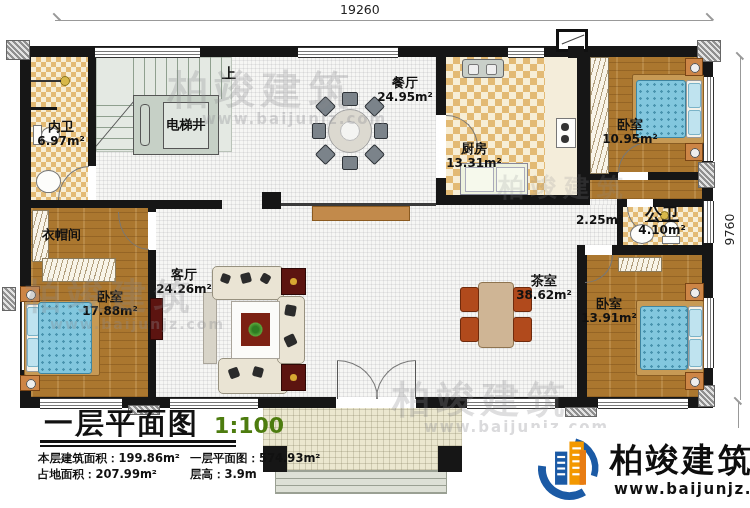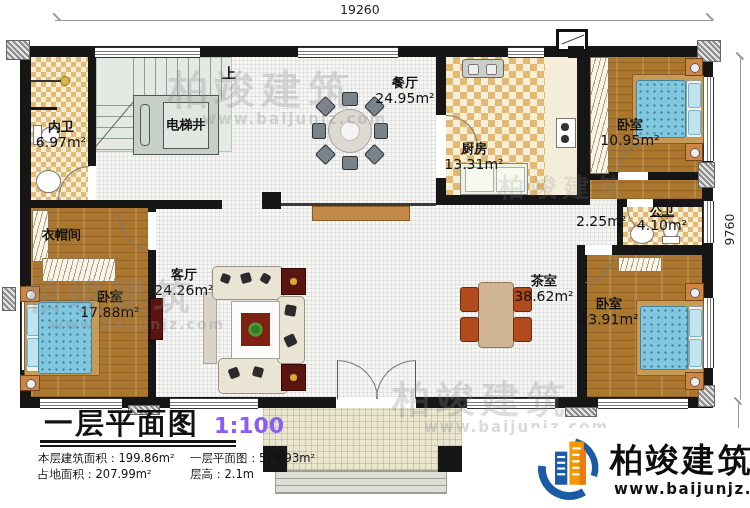--- a/index.html
+++ b/index.html
@@ -31,21 +31,21 @@
      background-image:repeating-linear-gradient(0deg,rgba(130,125,95,.28) 0 1px,transparent 1px 6px),
                       repeating-linear-gradient(90deg,rgba(130,125,95,.28) 0 1px,transparent 1px 6px);}
   .hatch{background-image:repeating-linear-gradient(45deg,#909090 0 2px,#e3e3e3 2px 4px);border:1px solid #666;}
   .closet{background:#f8f4e8;border:1px solid #8a7a5a;
      background-image:repeating-linear-gradient(105deg,transparent 0 4px,rgba(120,90,40,.55) 4px 5px);}
   .stairbg{background:#e4e9e3;border:1px solid #b9c2b8;}
   .treads-v{background-image:repeating-linear-gradient(90deg,#8fa08f 0 1px,transparent 1px 11px);}
   .treads-h{background-image:repeating-linear-gradient(0deg,#8fa08f 0 1px,transparent 1px 11px);}
   .rlabel{position:absolute;color:#111;text-align:center;line-height:1.12;white-space:nowrap;}
   .rname{font-weight:bold;font-size:13px;}
-  .rarea{font-weight:normal;font-size:14px;}
+  .rarea{font-weight:bold;font-size:12px;}
   .bed{background-color:#82c7de;border:1px solid #3f85a0;border-radius:3px;
      background-image:radial-gradient(rgba(25,105,135,.55) 1px,transparent 1.5px);background-size:7px 7px;}
   .bedframe{background:#c79a55;border:1px solid #8a5e24;border-radius:2px;}
   .pillowpanel{background:#f4f2ea;border:1px solid #999;border-radius:2px;}
   .pillow{background:#bfe3ef;border:1px solid #7ab3c8;border-radius:2px;}
   .nstand{background:#cd8546;border:1px solid #7a4515;}
   .lamp{background:#eee;border:1px solid #555;border-radius:50%;}
   .sofa{background:#eae4d4;border:1px solid #97917f;border-radius:5px;}
   .cushion{background:#2b2b2b;border-radius:2px;position:absolute;}
   .sidetable{background:#5c1410;border:1px solid #2e0806;}
@@ -57,22 +57,22 @@
   .teachair{background:#b14a1c;border:1px solid #6f2a0c;border-radius:3px;}
   .teatable{background:#cfb595;border:1px solid #8f7450;border-radius:4px;}
   .fixture{background:#fdfdfb;border:1px solid #777;}
   .dimline{position:absolute;background:#999;}
   .dimtext{position:absolute;font-size:12.5px;color:#222;white-space:nowrap;}
   .vtext{transform:rotate(-90deg);transform-origin:center center;}
   .arc{position:absolute;}
   .wm{position:absolute;color:rgba(135,135,140,.28);font-weight:bold;letter-spacing:7px;white-space:nowrap;z-index:40;}
   .wmu{position:absolute;color:rgba(140,140,145,.32);font-weight:bold;letter-spacing:2px;white-space:nowrap;z-index:40;}
   .tb-title{font-size:29px;font-weight:bold;color:#111;letter-spacing:2px;white-space:nowrap;}
-  .tb-scale{font-size:22px;font-weight:bold;color:#8b5cf6;margin-top:9px;}
-  .tb-line{position:absolute;font-size:11.5px;font-weight:normal;color:#111;white-space:nowrap;}
+  .tb-scale{font-size:22px;font-weight:bold;color:#4d7c0f;margin-top:9px;}
+  .tb-line{position:absolute;font-size:11.5px;font-weight:bold;color:#111;white-space:nowrap;}
   .logo-name{font-size:33px;font-weight:900;color:#0d0d0d;letter-spacing:3px;white-space:nowrap;}
   .logo-url{font-size:15px;font-weight:bold;color:#111;letter-spacing:1.5px;white-space:nowrap;}
 </style>
 </head>
 <body>
 
 <div id="canvas">
 
   <div class="dimtext" style="left:340px;top:2px;">19260</div>
   <div class="dimline" style="left:55px;top:20px;width:657px;height:1px;"></div>
@@ -297,21 +297,21 @@
   </div>
   <div class="rlabel" style="left:440px;top:142px;width:68px;">
     <div class="rname">厨房</div>
     <div class="rarea">13.31m²</div>
   </div>
   <div class="rlabel" style="left:600px;top:118px;width:60px;">
     <div class="rname">卧室</div>
     <div class="rarea">10.95m²</div>
   </div>
   <div class="rlabel" style="left:634px;top:205px;width:56px;">
-    <div class="rname" style="font-size:12px;text-decoration:underline;">公卫</div>
+    <div class="rname" style="font-size:17px;text-decoration:underline;">公卫</div>
     <div class="rarea">4.10m²</div>
   </div>
   <div class="rlabel rarea" style="left:576px;top:214px;width:46px;">2.25m²</div>
   <div class="rlabel rname" style="left:42px;top:228px;">衣帽间</div>
   <div class="rlabel" style="left:80px;top:290px;width:60px;">
     <div class="rname">卧室</div>
     <div class="rarea">17.88m²</div>
   </div>
   <div class="rlabel" style="left:152px;top:268px;width:64px;">
     <div class="rname">客厅</div>
@@ -336,21 +336,21 @@
 
   <div class="abs" style="left:44px;top:404px;">
     <span class="tb-title">一层平面图</span>
     <span class="tb-scale" style="margin-left:10px;">1:100</span>
   </div>
   <div class="abs" style="left:40px;top:440px;width:196px;height:3px;background:#111;"></div>
   <div class="abs" style="left:40px;top:445px;width:196px;height:1.5px;background:#111;"></div>
   <div class="tb-line" style="left:38px;top:451px;">本层建筑面积：199.86m²</div>
   <div class="tb-line" style="left:190px;top:451px;">一层平面图：574.93m²</div>
   <div class="tb-line" style="left:38px;top:467px;">占地面积：207.99m²</div>
-  <div class="tb-line" style="left:190px;top:467px;">层高：2.1m</div>
+  <div class="tb-line" style="left:190px;top:467px;">层高：3.9m</div>
 
   <div class="abs" style="left:530px;top:428px;width:220px;height:78px;background:#fff;z-index:50;">
     <svg width="72" height="72" viewBox="0 0 100 100" style="position:absolute;left:2px;top:2px;">
       <path d="M14 50 A38 38 0 0 0 72 86" fill="none" stroke="#1b5aa5" stroke-width="11"></path>
       <path d="M86 64 A38 38 0 0 0 60 16" fill="none" stroke="#1b5aa5" stroke-width="9"></path>
       <rect x="32" y="30" width="17" height="46" fill="#1b5aa5"></rect>
       <rect x="35" y="36" width="11" height="3" fill="#fff"></rect>
       <rect x="35" y="44" width="11" height="3" fill="#fff"></rect>
       <rect x="35" y="52" width="11" height="3" fill="#fff"></rect>
       <rect x="35" y="60" width="11" height="3" fill="#fff"></rect>

